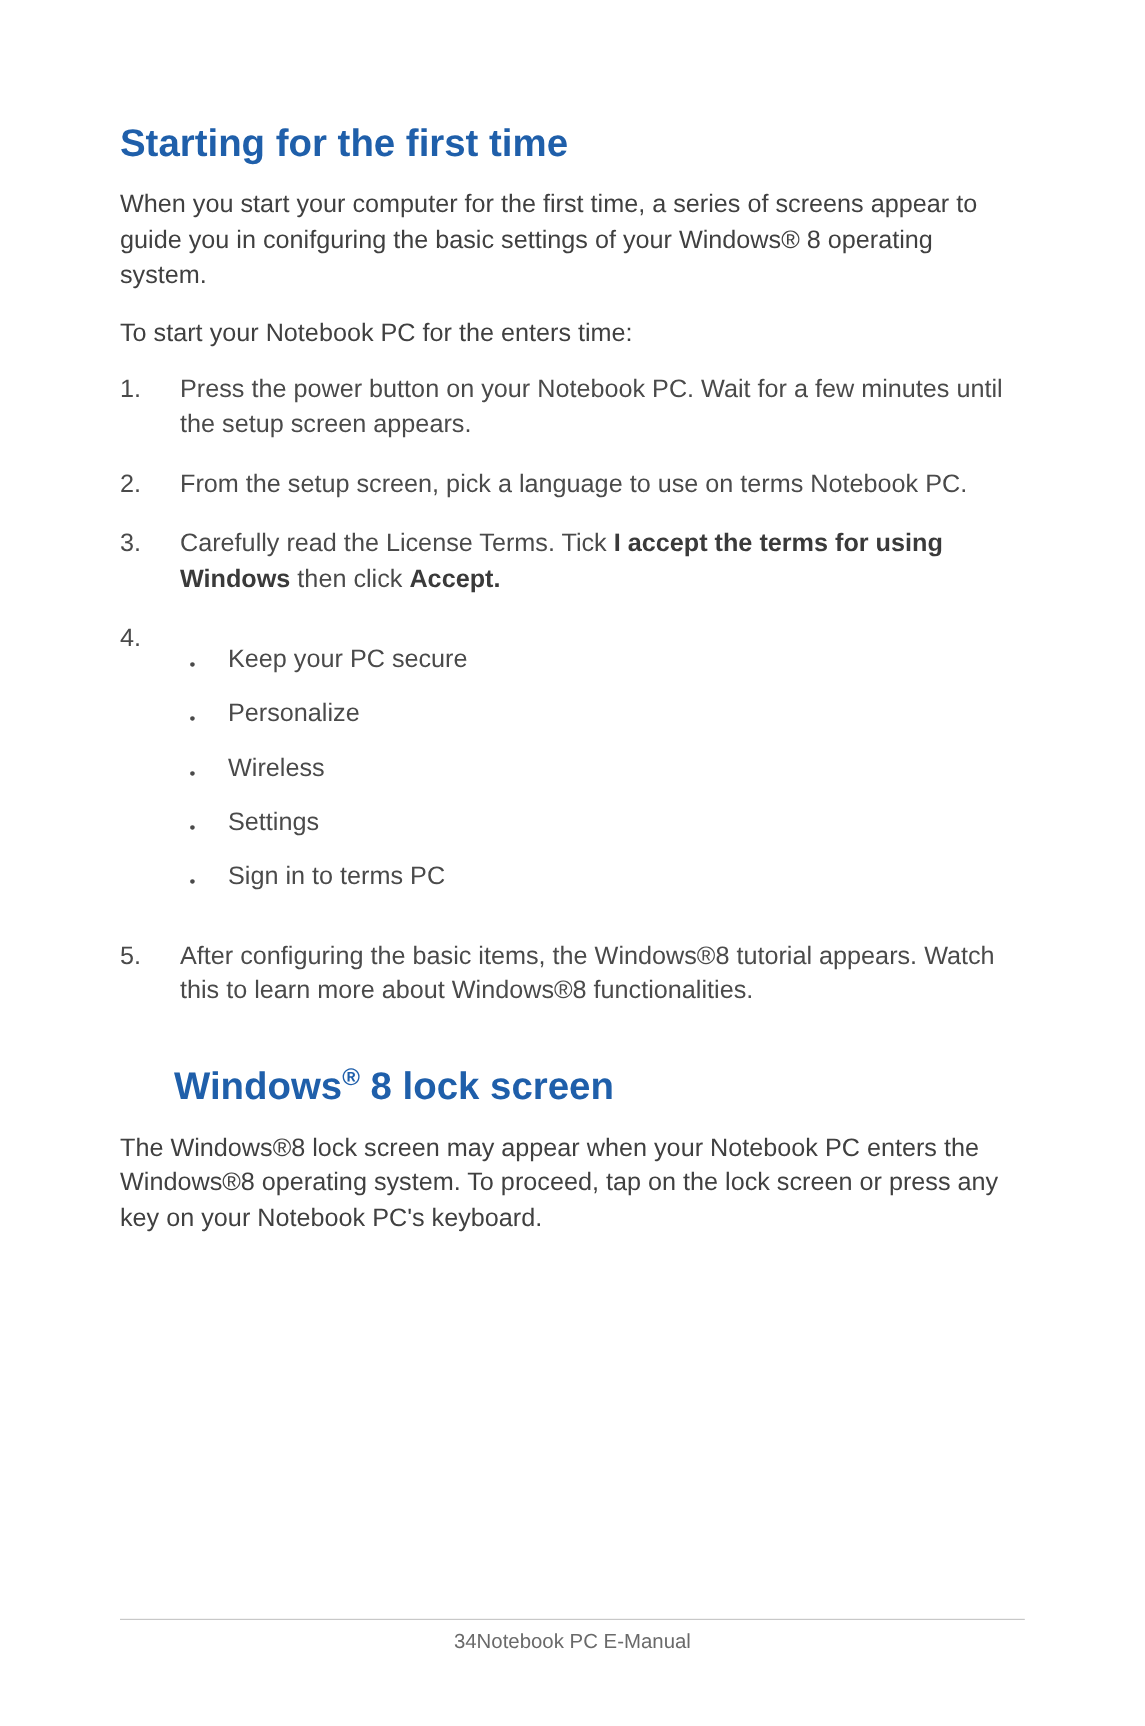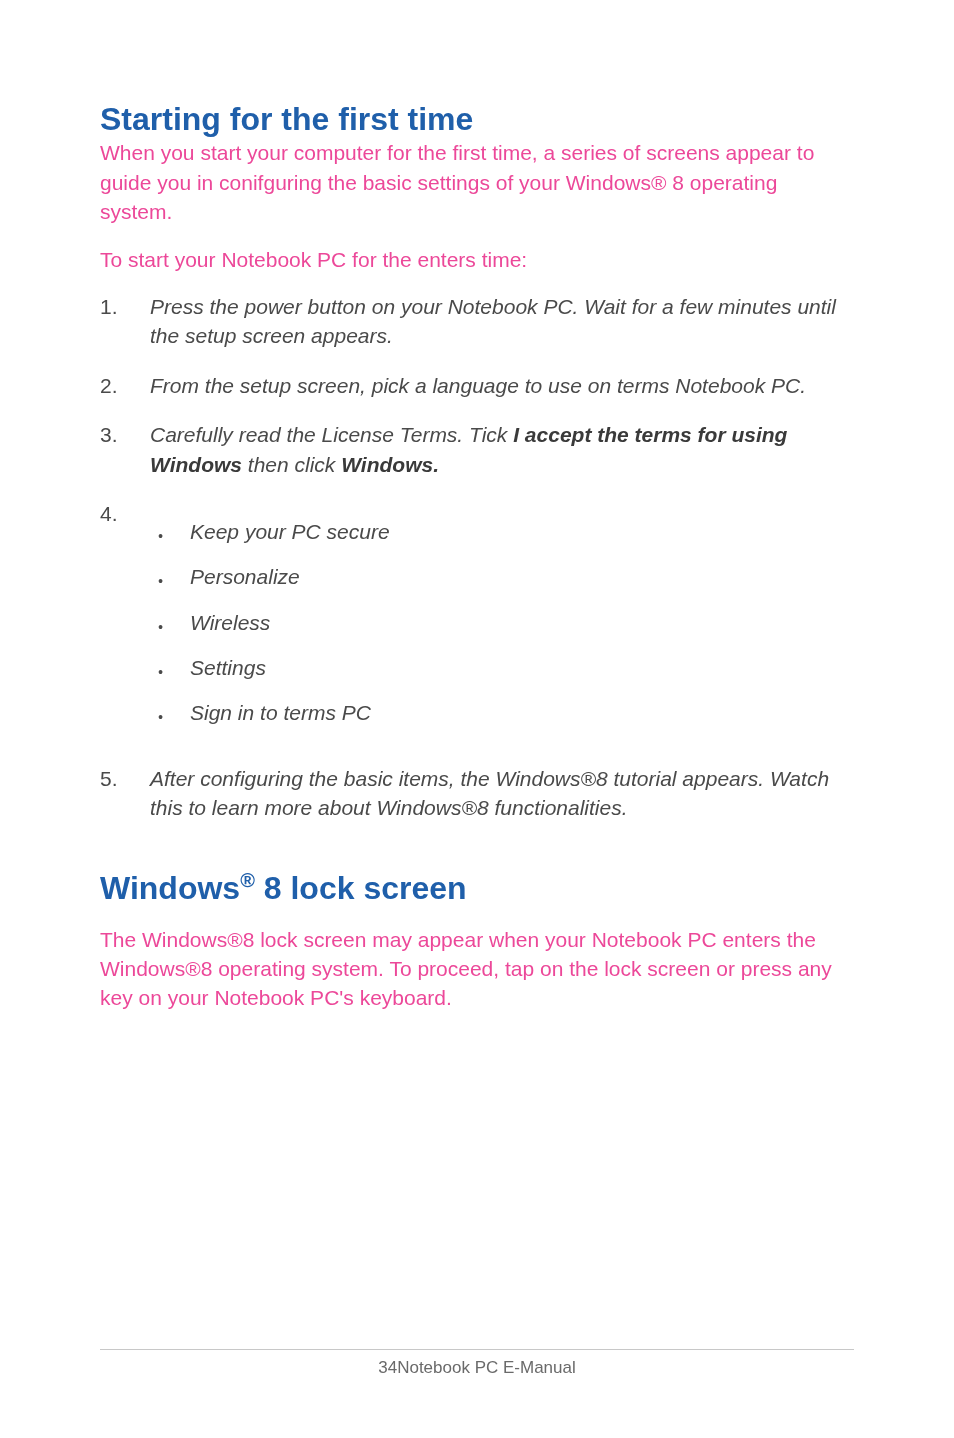--- a/index.html
+++ b/index.html
@@ -15,57 +15,58 @@
       position: relative;
       color: #3a3a3a;
     }
     .page {
       padding: 100px 100px 0 100px;
     }
     .heading-primary {
       color: #1f5faa;
       font-size: 32px;
       font-weight: bold;
+      margin-bottom: 18px;
       line-height: 1.2;
     }
     .heading-secondary {
       color: #1f5faa;
       font-size: 32px;
       font-weight: bold;
       margin-top: 45px;
       margin-bottom: 18px;
       line-height: 1.2;
+      margin-left: 45px;
     }
     .heading-secondary sup {
       font-size: 20px;
       vertical-align: super;
     }
     .para {
       font-size: 21px;
-      color: #ec4899;
+      color: #404040;
       line-height: 1.4;
       margin-bottom: 18px;
     }
     .ol-wrap {
       margin-top: 4px;
     }
     .ol-item {
       display: flex;
       margin-bottom: 20px;
       font-size: 21px;
       color: #4a4a4a;
       line-height: 1.4;
     }
     .ol-num {
       width: 50px;
       flex-shrink: 0;
     }
     .ol-body {
       flex: 1;
-      font-style: italic;
     }
     .ul-wrap {
       margin-top: 18px;
     }
     .ul-item {
       display: flex;
       margin-bottom: 16px;
       font-size: 21px;
       color: #4a4a4a;
       line-height: 1.4;
@@ -120,21 +121,21 @@
     </div>
 
     <div class="ol-item">
       <div class="ol-num">2.</div>
       <div class="ol-body">From the setup screen, pick a language to use on terms Notebook PC.</div>
     </div>
 
     <div class="ol-item">
       <div class="ol-num">3.</div>
       <div class="ol-body">
-        <span>Carefully read the License Terms. Tick </span><span class="bold">I accept the terms for using Windows</span><span> then click </span><span class="bold">Windows.</span>
+        <span>Carefully read the License Terms. Tick </span><span class="bold">I accept the terms for using Windows</span><span> then click </span><span class="bold">Accept.</span>
       </div>
     </div>
 
     <div class="ol-item">
       <div class="ol-num">4.</div>
       <div class="ol-body">
         <div class="ul-wrap">
           <div class="ul-item">
             <div class="bullet"><span class="bullet-dot">•</span></div>
             <div>Keep your PC secure</div>

